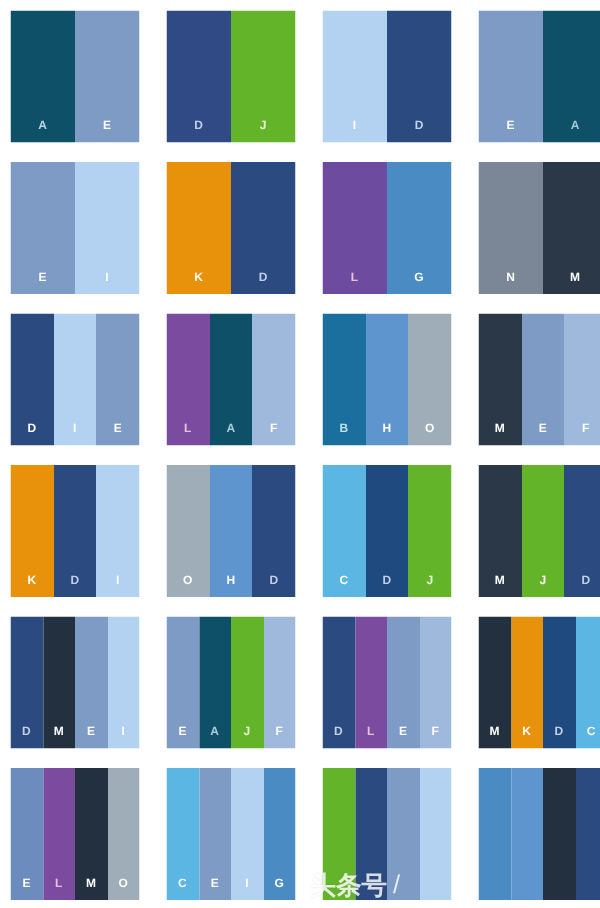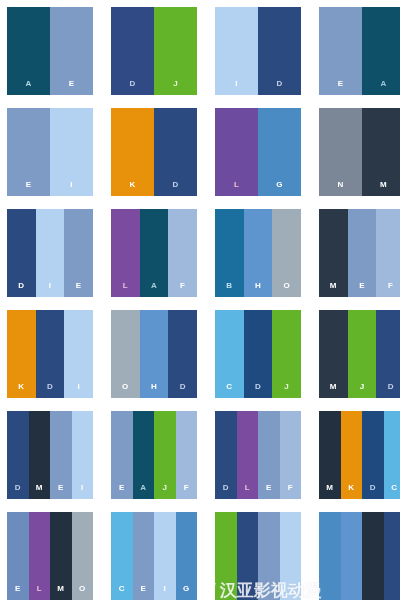--- a/index.html
+++ b/index.html
@@ -341,15 +341,15 @@
       <div class="band" style="background: rgb(34, 48, 63);">
         <span class="band-label" style="color: rgb(255, 255, 255);"></span>
       </div>
       <div class="band" style="background: rgb(43, 74, 128);">
         <span class="band-label" style="color: rgb(255, 255, 255);"></span>
       </div>
     </div>
   </div>
 
 <div id="watermark">
+  <span class="wm-text">头条号</span>
   <span class="wm-sep">/</span>
-  <span class="wm-text">汉亚影视动漫</span>
 </div>
 
 </body></html>

